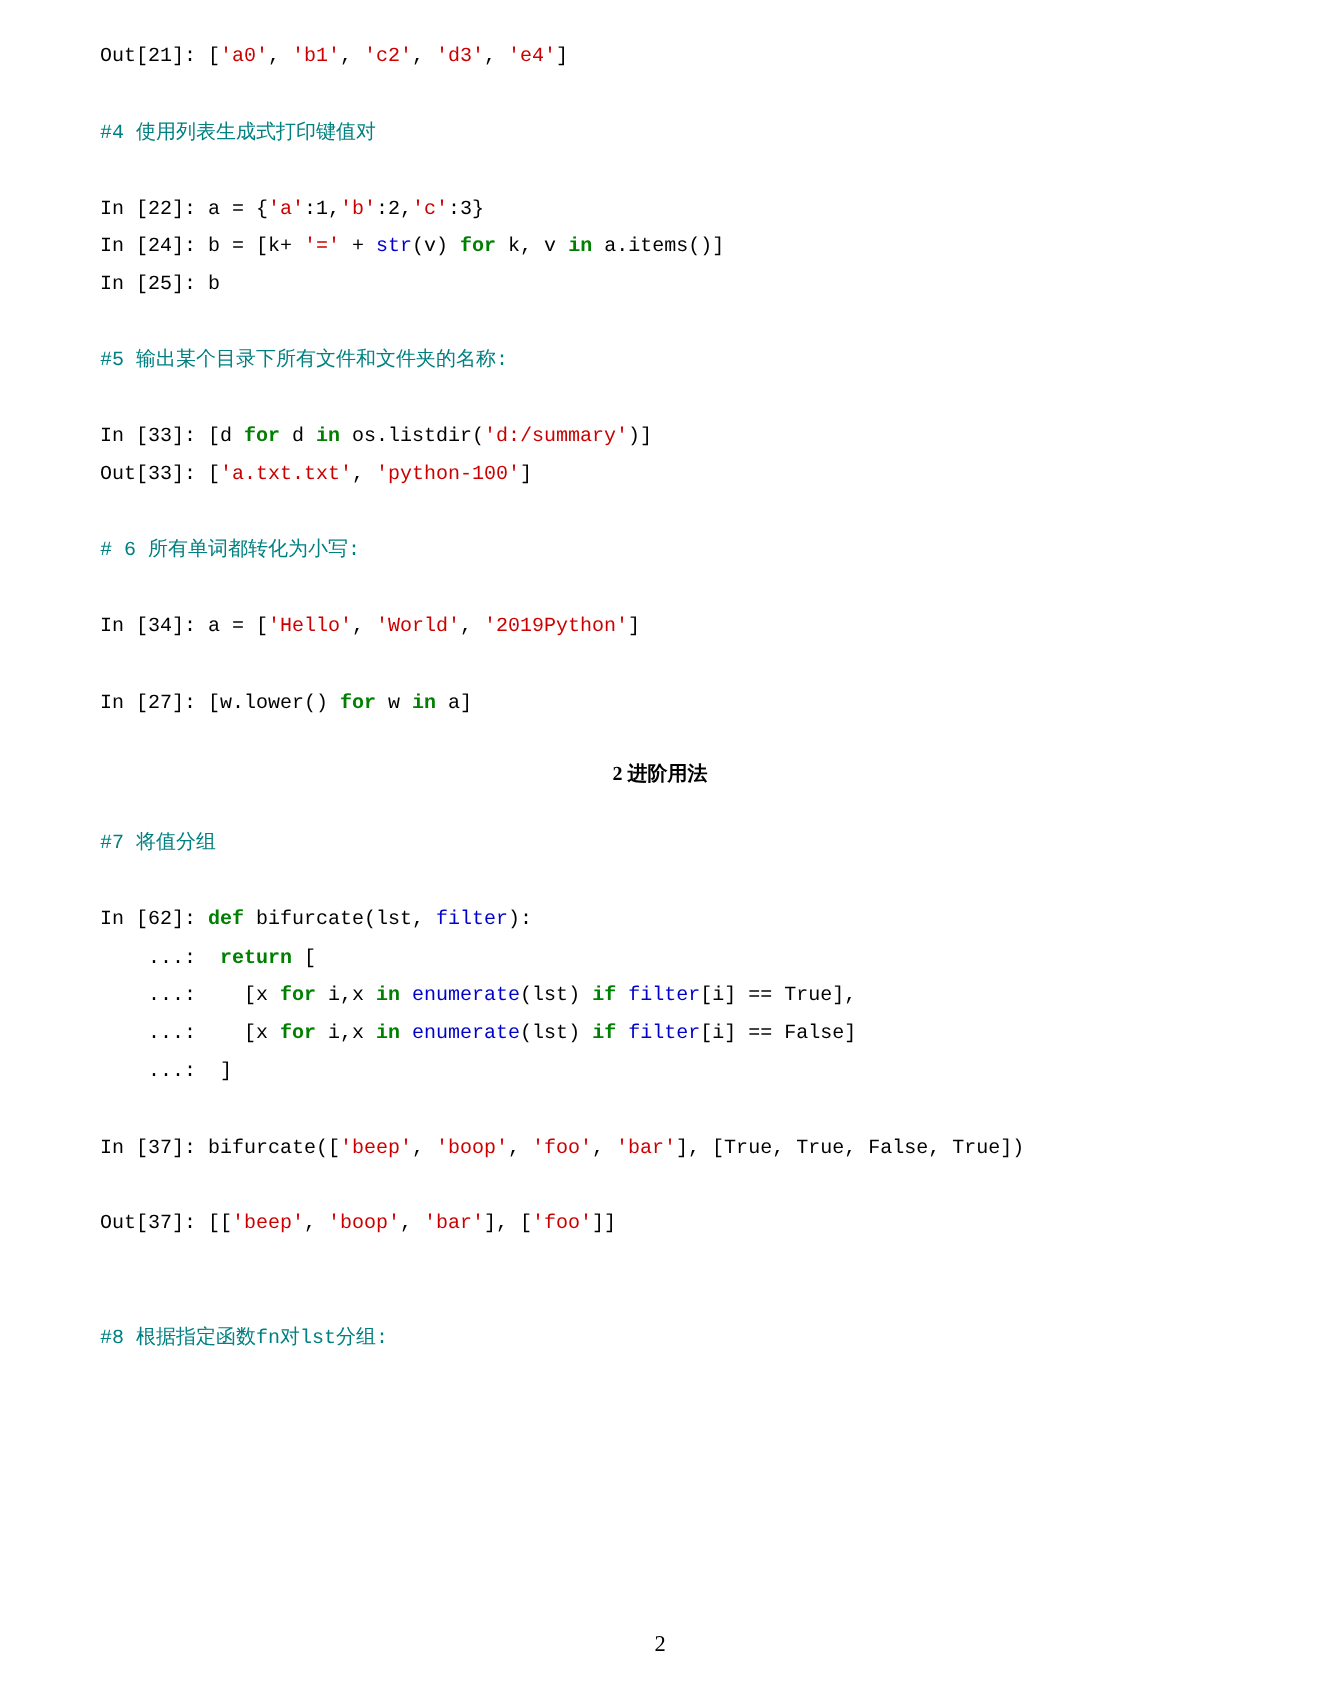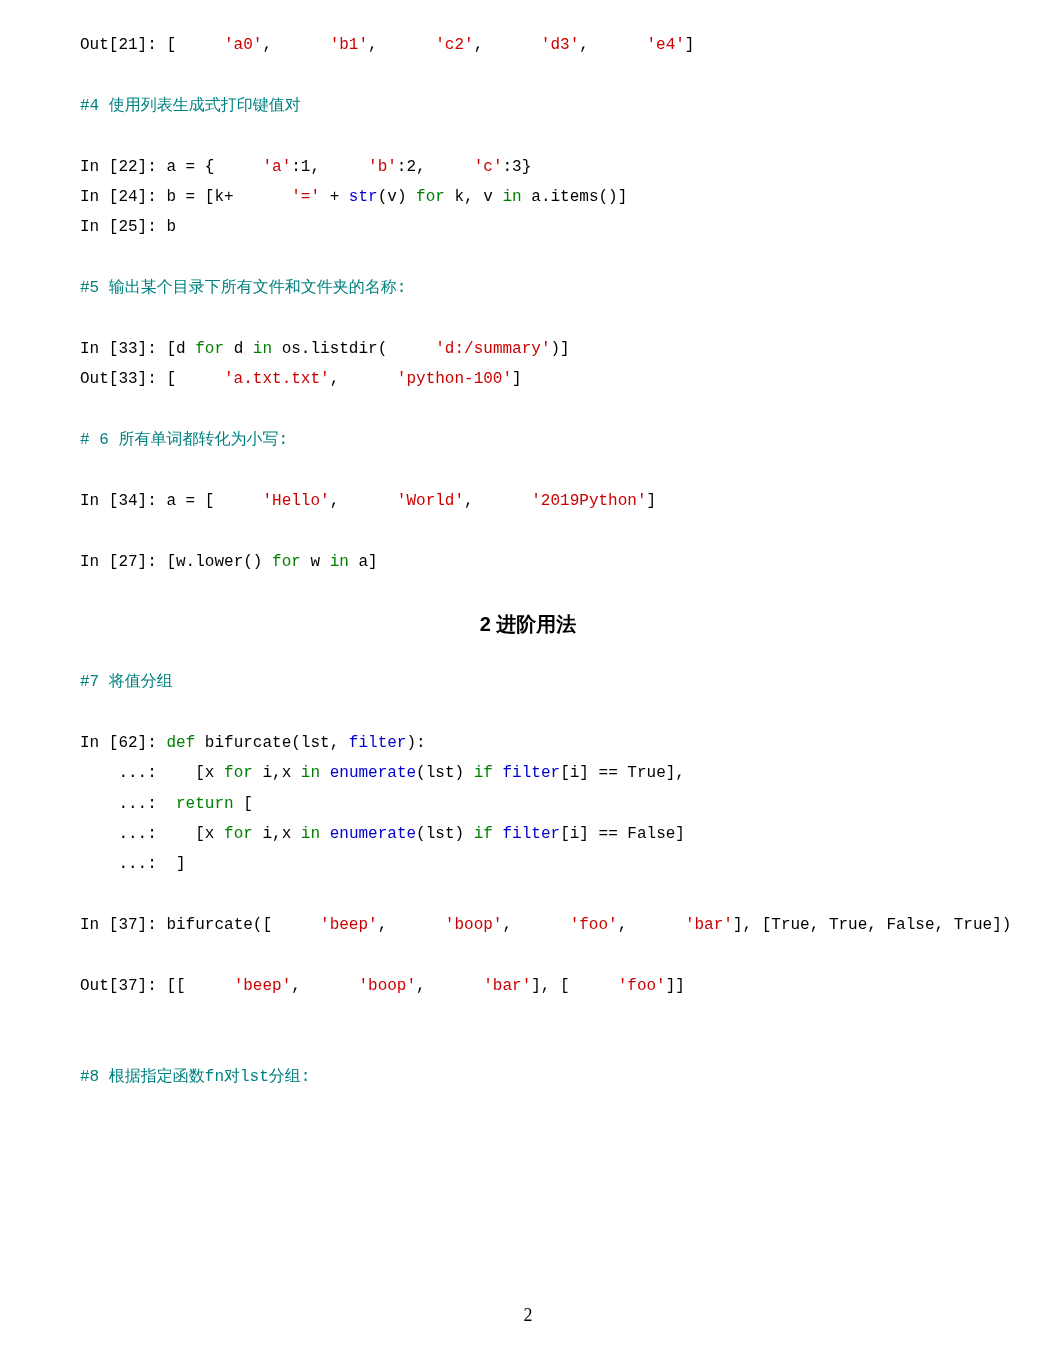--- a/index.html
+++ b/index.html
@@ -2,23 +2,23 @@
 <html><head>
 <meta charset="utf-8">
 <style>
 :root { --blue:#0000cc; --teal:#008080; --red:#cc0000; --green:#008000; --text:#000; --bg:#fff; --mono:"Courier New",monospace; }
 * { box-sizing:border-box; }
 body { margin:0; background:var(--bg); font-family:var(--mono); font-size:16px; line-height:1.9; color:var(--text); }
 .page { width:1056px; min-height:1356px; padding:30px 80px 40px 80px; background:var(--bg); position:relative; }
 .line { white-space:pre; }
 .blue { color:var(--blue); }
 .teal { color:var(--teal); }
-.red { color:var(--red);margin-left:48px; }
-.green { color:var(--green); }
-.section-title { text-align:center; font-family:Liberation Sans, sans-serif; font-size:20px; font-weight:bold; margin:28px 0 24px 0; }
+.red { color:var(--red); }
+.green { color:var(--green);font-weight:bold; }
+.section-title { text-align:center; font-family:Liberation Serif, serif; font-size:16px; font-weight:bold; margin:28px 0 24px 0; }
 .page-number { position:absolute; bottom:24px; left:0; right:0; text-align:center; font-family:"Times New Roman",serif; font-size:18px; }
 .blank { height:1.9em; }
 </style>
 </head>
 <body>
 
 <div class="page">
   <div id="block1">
       <div class="line"><span>Out[21]: [</span><span class="red">'a0'</span><span>, </span><span class="red">'b1'</span><span>, </span><span class="red">'c2'</span><span>, </span><span class="red">'d3'</span><span>, </span><span class="red">'e4'</span><span>]</span></div>
       <div class="blank"></div>
@@ -37,22 +37,22 @@
       <div class="blank"></div>
       <div class="line"><span>In [34]: a = [</span><span class="red">'Hello'</span><span>, </span><span class="red">'World'</span><span>, </span><span class="red">'2019Python'</span><span>]</span></div>
       <div class="blank"></div>
       <div class="line"><span>In [27]: [w.lower() </span><span class="green">for</span><span> w </span><span class="green">in</span><span> a]</span></div>
     </div>
   <div class="section-title">2   进阶用法</div>
   <div id="block2">
       <div class="line"><span class="teal">#7 将值分组</span></div>
       <div class="blank"></div>
       <div class="line"><span>In [62]: </span><span class="green">def</span><span> bifurcate(lst, </span><span class="blue">filter</span><span>):</span></div>
+      <div class="line"><span>    ...:  </span><span class="green">return</span><span> [</span></div>
       <div class="line"><span>    ...:    [x </span><span class="green">for</span><span> i,x </span><span class="green">in</span><span> </span><span class="blue">enumerate</span><span>(lst) </span><span class="green">if</span><span> </span><span class="blue">filter</span><span>[i] == True],</span></div>
-      <div class="line"><span>    ...:  </span><span class="green">return</span><span> [</span></div>
       <div class="line"><span>    ...:    [x </span><span class="green">for</span><span> i,x </span><span class="green">in</span><span> </span><span class="blue">enumerate</span><span>(lst) </span><span class="green">if</span><span> </span><span class="blue">filter</span><span>[i] == False]</span></div>
       <div class="line"><span>    ...:  ]</span></div>
       <div class="blank"></div>
       <div class="line"><span>In [37]: bifurcate([</span><span class="red">'beep'</span><span>, </span><span class="red">'boop'</span><span>, </span><span class="red">'foo'</span><span>, </span><span class="red">'bar'</span><span>], [True, True, False, True])</span></div>
       <div class="blank"></div>
       <div class="line"><span>Out[37]: [[</span><span class="red">'beep'</span><span>, </span><span class="red">'boop'</span><span>, </span><span class="red">'bar'</span><span>], [</span><span class="red">'foo'</span><span>]]</span></div>
       <div class="blank"></div>
       <div class="blank"></div>
       <div class="line"><span class="teal">#8 根据指定函数fn对lst分组:</span></div>
     </div>

